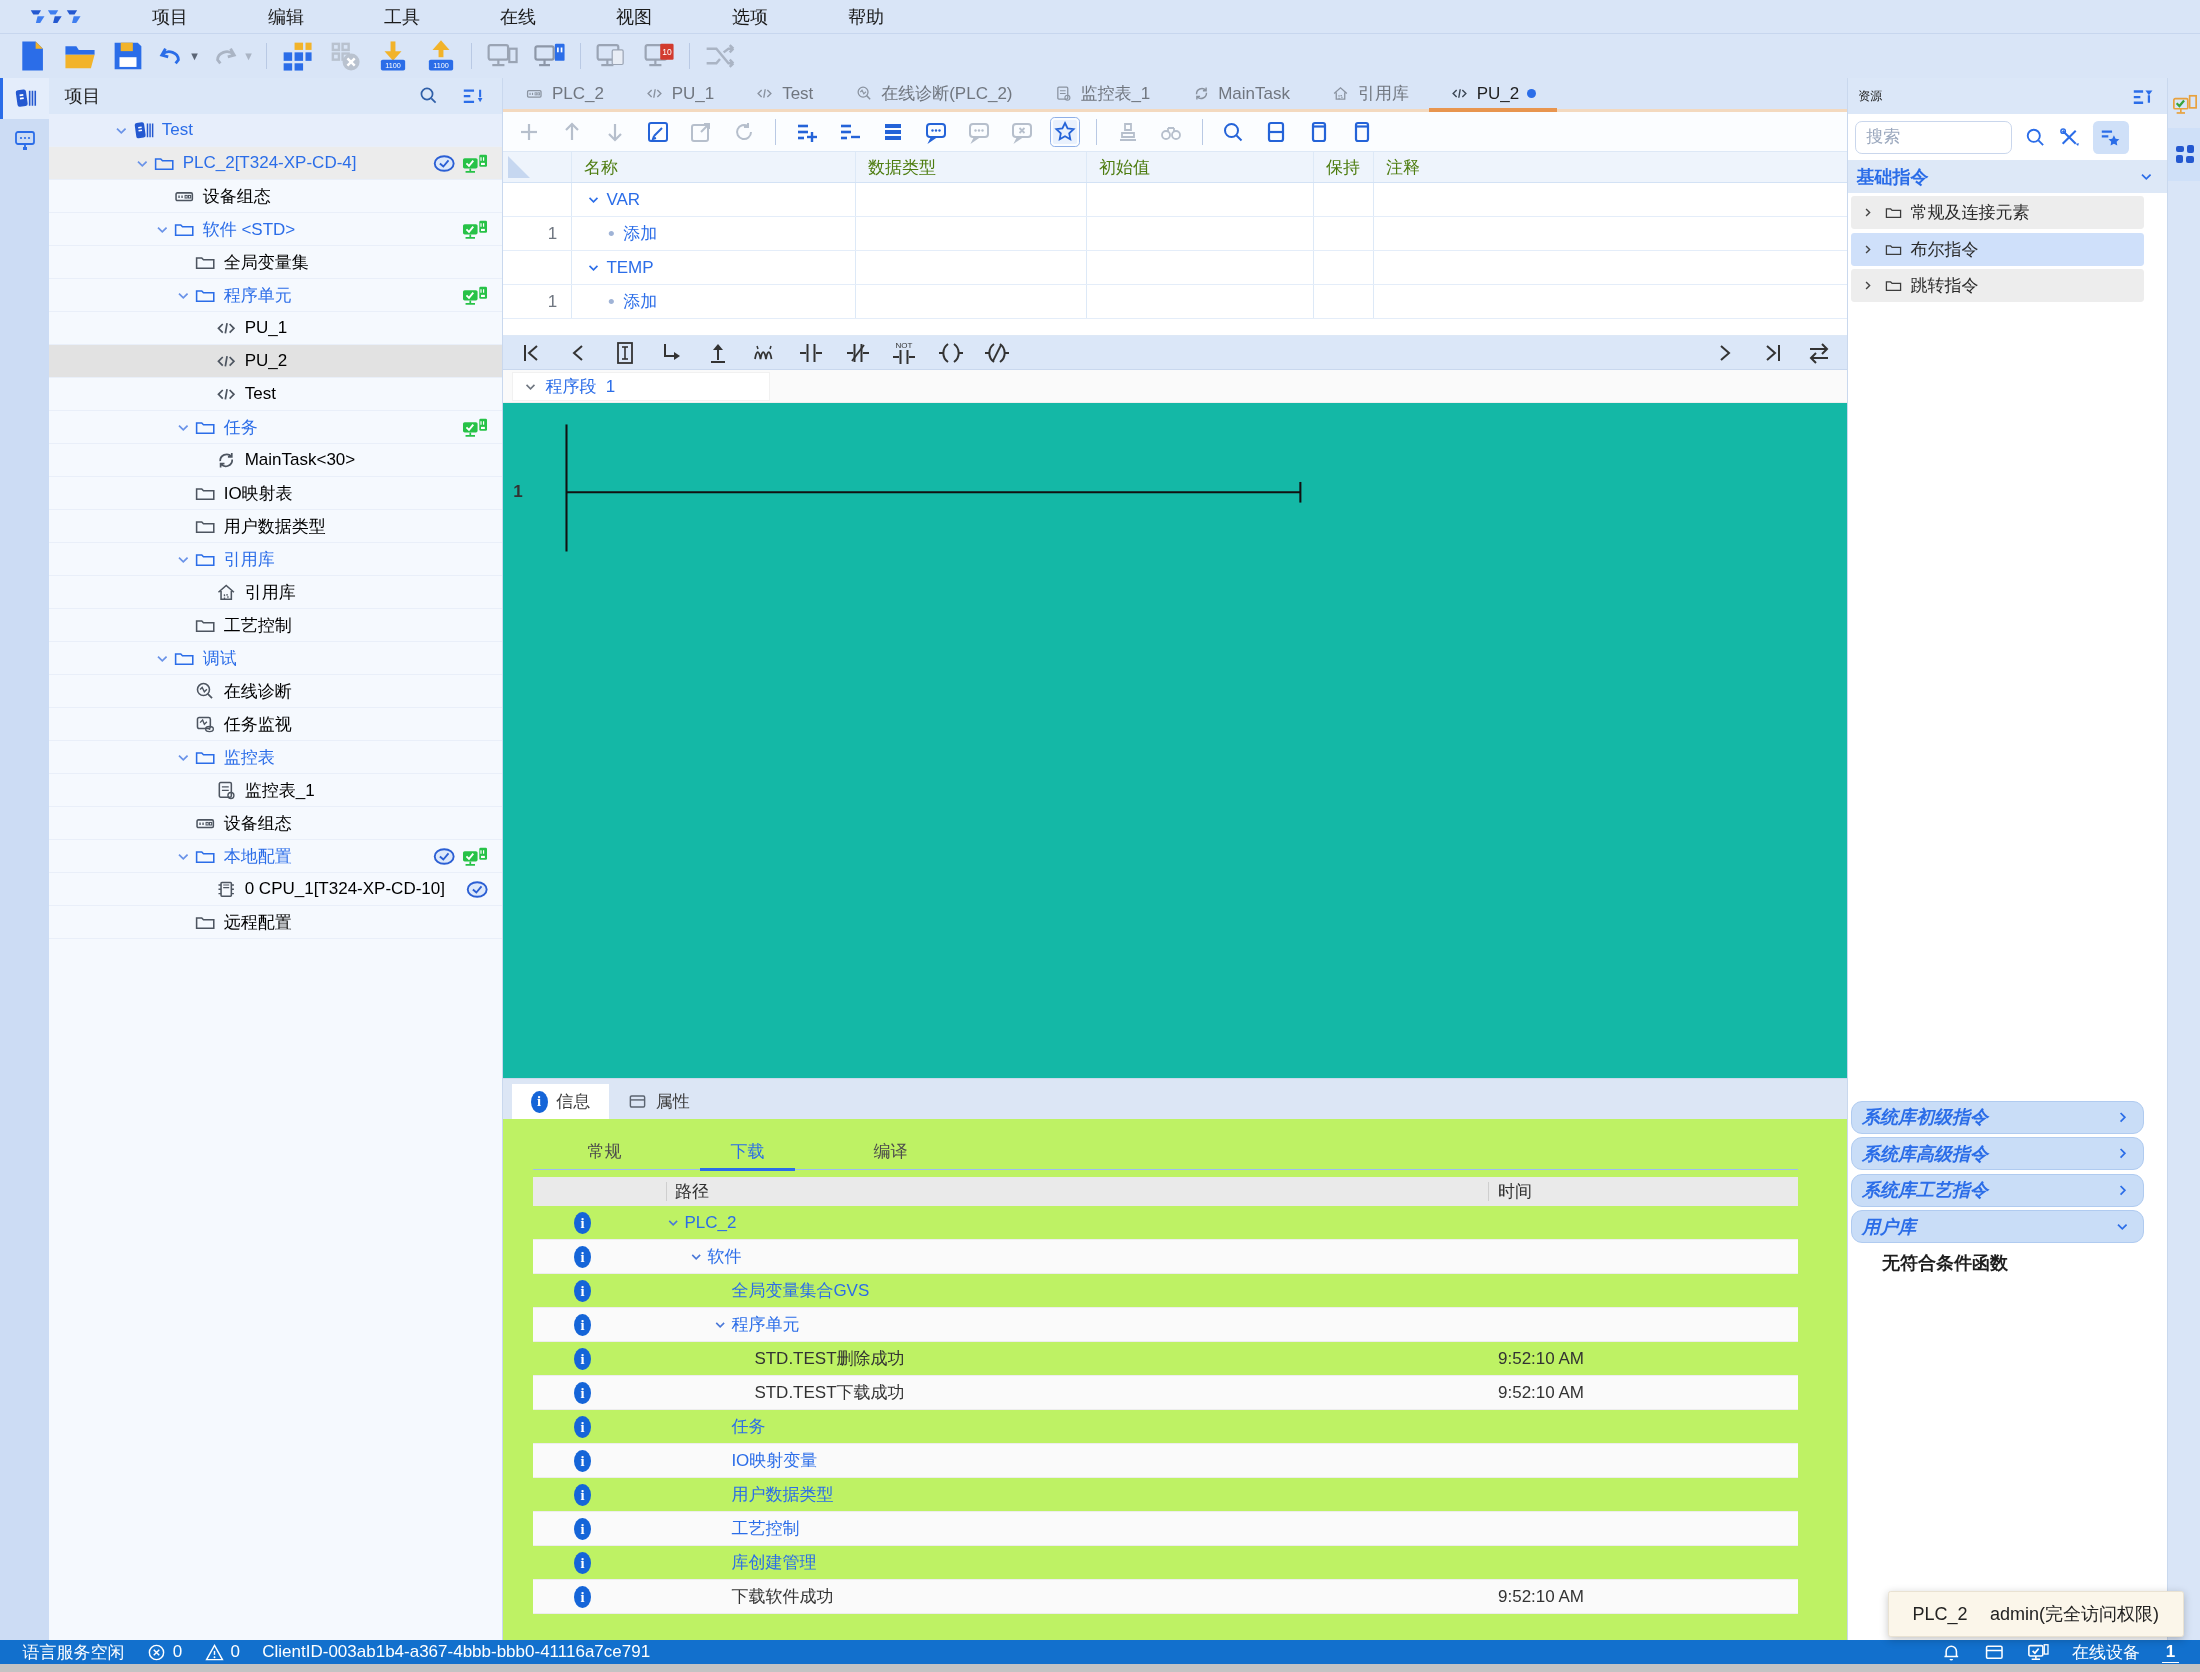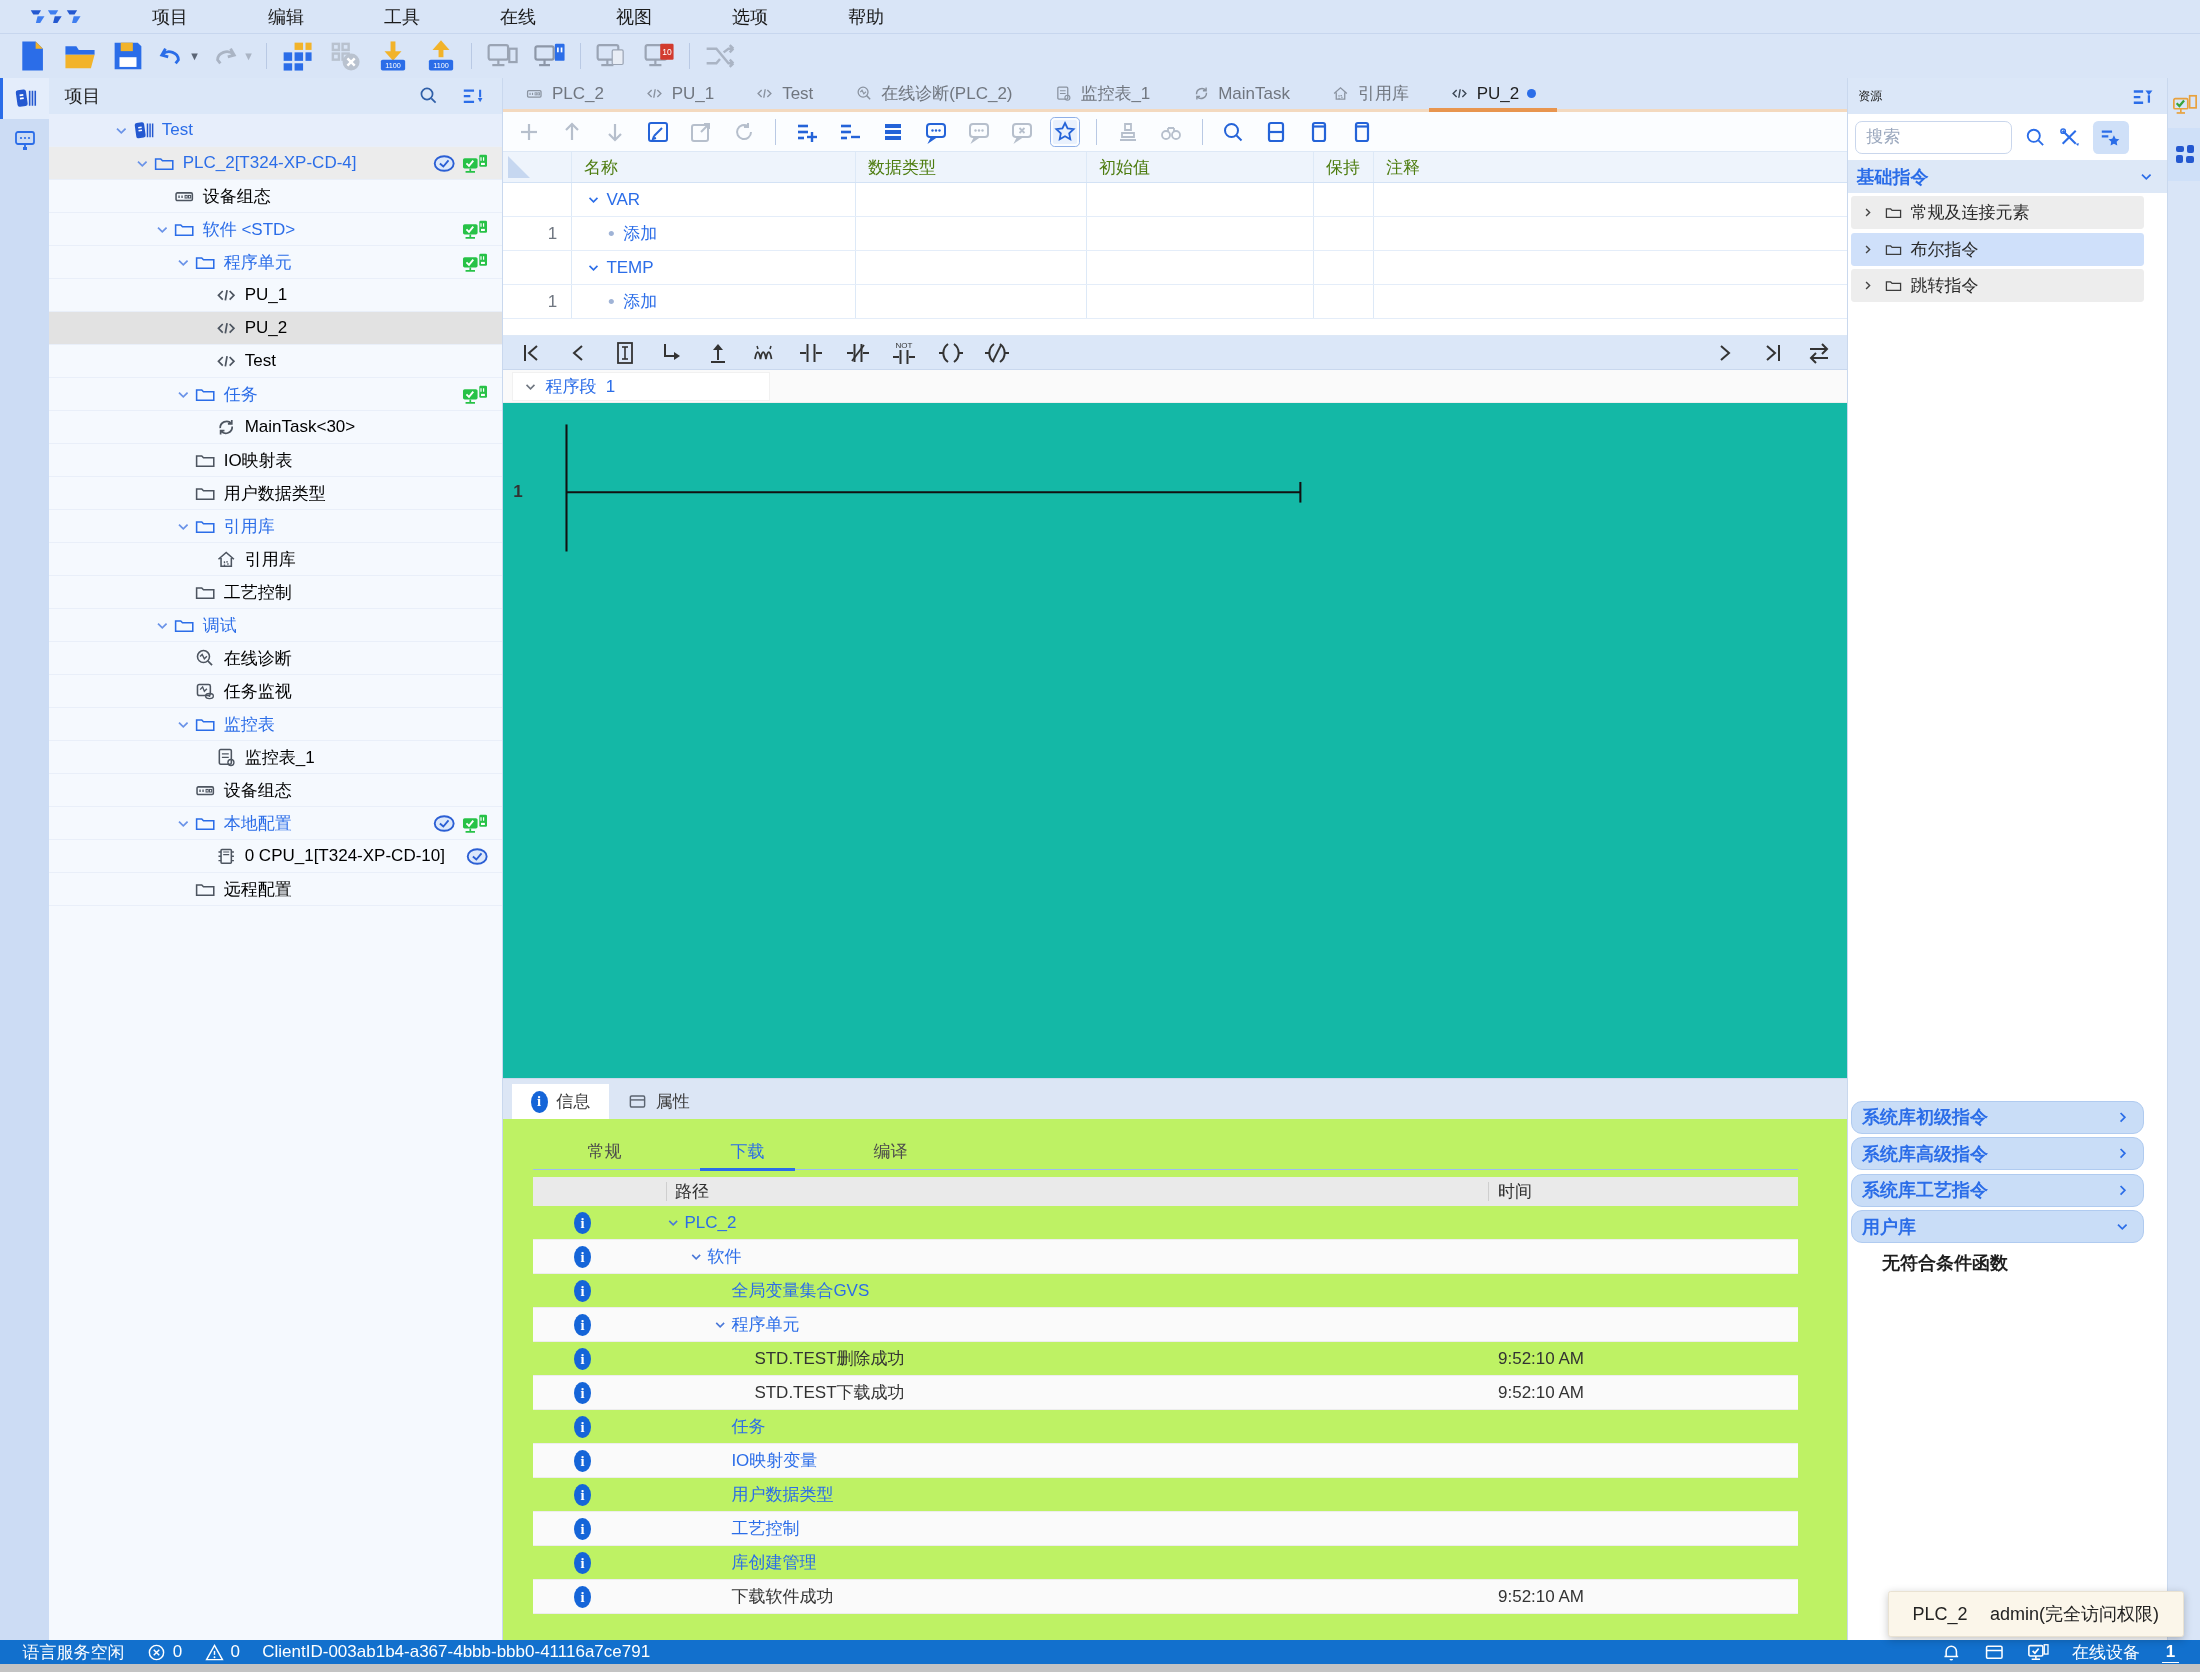--- a/index.html
+++ b/index.html
@@ -122,21 +122,21 @@
   .search-box::placeholder { color:#9aa7bd; }
   .sic { color:#2b6de8; }
   .star-btn { width:36px; height:33px; background:#cfe0f8; border-radius:5.2px; display:flex; align-items:center; justify-content:center; color:#2b6de8; }
   .res-sec-h { height:33px; background:#dde8f7; display:flex; align-items:center; padding:0 10.3px 0 8.6px; color:#2b6de8; font-weight:bold; font-size:18px; flex:0 0 33px; }
   .res-sec-h .chev { margin-left:auto; width:20.6px; height:20.6px; color:#2b6de8; }
   .res-item { height:33px; margin:3.4px 23px 0 2.6px; background:#ededed; border-radius:3.4px; display:flex; align-items:center; padding:0 8.6px; gap:7.7px; color:#2a2a2a; font-size:17px; }
   .res-item.sel { background:#cfe0fa; }
   .res-item .chev { width:17px; height:17px; color:#444; }
   .res-item .fo { width:19px; height:17px; color:#3c3c3c; }
   .res-spacer { flex:1; }
-  .res-lib { height:33px; margin:0 23px 3.4px 2.6px; background:#c9ddf7; border:0.9px solid #b0cbf0; border-radius:11px; display:flex; align-items:center; padding:0 10.3px; color:#2b6de8; font-weight:bold; font-size:18px; }
+  .res-lib { height:33px; margin:0 23px 3.4px 2.6px; background:#c9ddf7; border:0.9px solid #b0cbf0; border-radius:11px; display:flex; align-items:center; padding:0 10.3px; color:#2b6de8; font-weight:bold; font-size:18px;font-style:italic; }
   .res-lib .chev { margin-left:auto; width:20.6px; height:20.6px; }
   .user-item { height:33px; display:flex; align-items:center; padding-left:34px; font-weight:bold; color:#1e1e1e; font-size:18px; margin-bottom:361px; }
 
   
   .far-rail { width:33px; flex:0 0 33px; background:#d9e5f7; display:flex; flex-direction:column; align-items:center; padding-top:6.9px; }
   .fr-btn { width:33px; height:43px; display:flex; align-items:center; justify-content:center; }
   .fr-btn.sel { background:#cfe0f8; height:53px; }
 
   
   .statusbar { height:24px; flex:0 0 24px; background:#1270cd; color:#fff; display:flex; align-items:center; padding:0 22.4px; gap:22.4px; font-size:17px; }
@@ -692,20 +692,33 @@
           <span class="lbl">软件 &lt;STD&gt;</span>
           <span class="badges">
               <span style="width:26px;height:20.6px">
                 <svg class="ic" viewBox="0 0 30 24" width="26" height="20.6">
                   <use href="#i-greenpc"></use>
                 </svg>
               </span>
             </span>
         </div>
 
+        <div class="trow lvl3">
+          <span class="chev ph">
+              <svg class="ic" viewBox="0 0 24 24" width="20.6" height="20.6">
+                <use href="#i-chev-d"></use>
+              </svg>
+            </span>
+          <span class="ti">
+              <svg class="ic" viewBox="0 0 26 24" width="22.4" height="20.6">
+                <use href="#i-folder"></use>
+              </svg>
+            </span>
+          <span class="lbl">全局变量集</span>
+        </div>
 
         <div class="trow lvl3 blue">
           <span class="chev">
               <svg class="ic" viewBox="0 0 24 24" width="20.6" height="20.6">
                 <use href="#i-chev-d"></use>
               </svg>
             </span>
           <span class="ti c-blue">
               <svg class="ic" viewBox="0 0 26 24" width="22.4" height="20.6">
                 <use href="#i-folder"></use>

